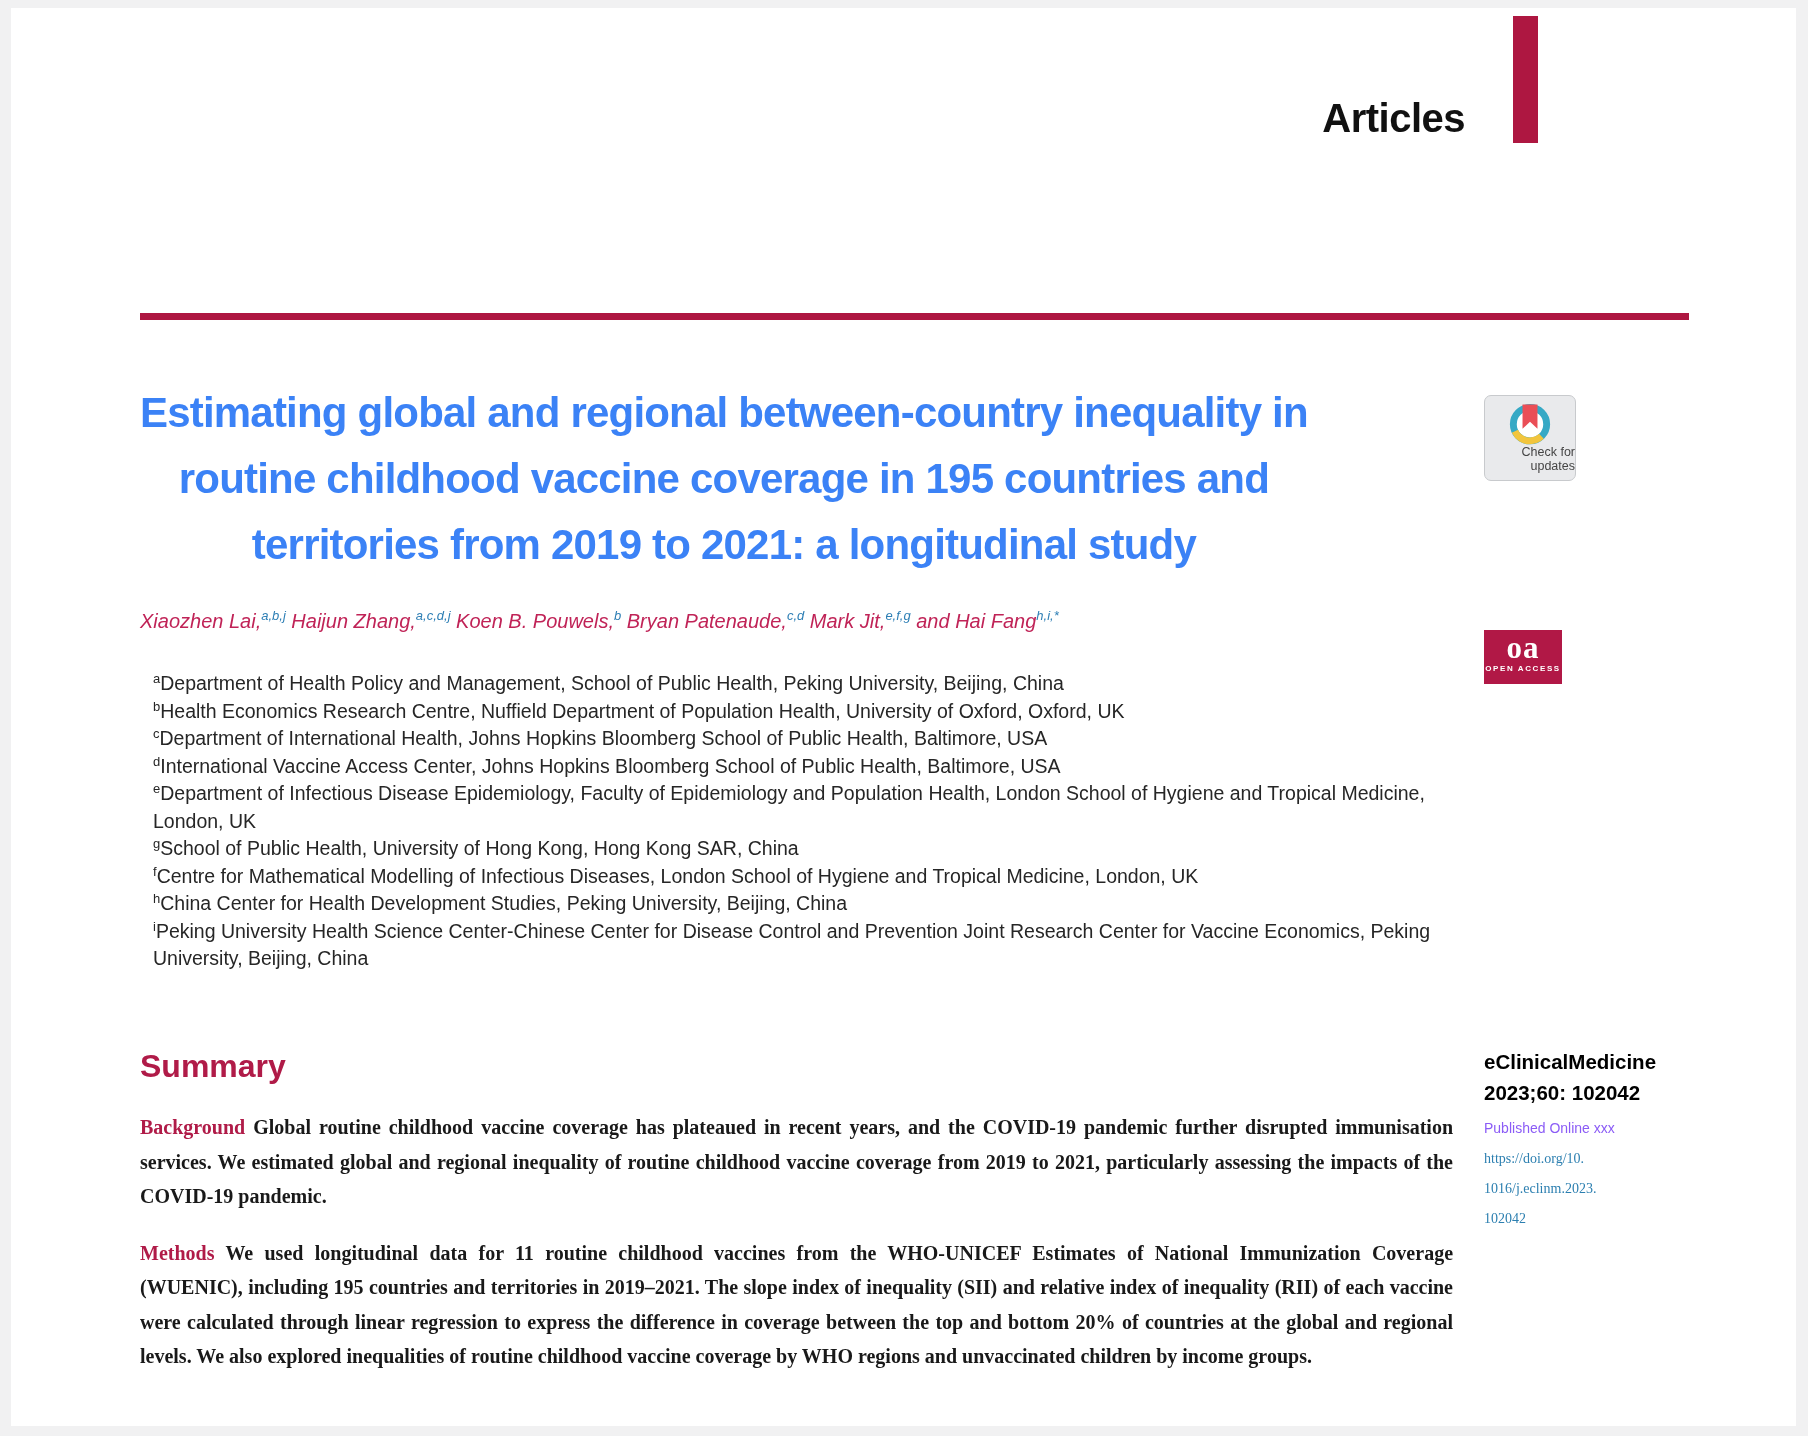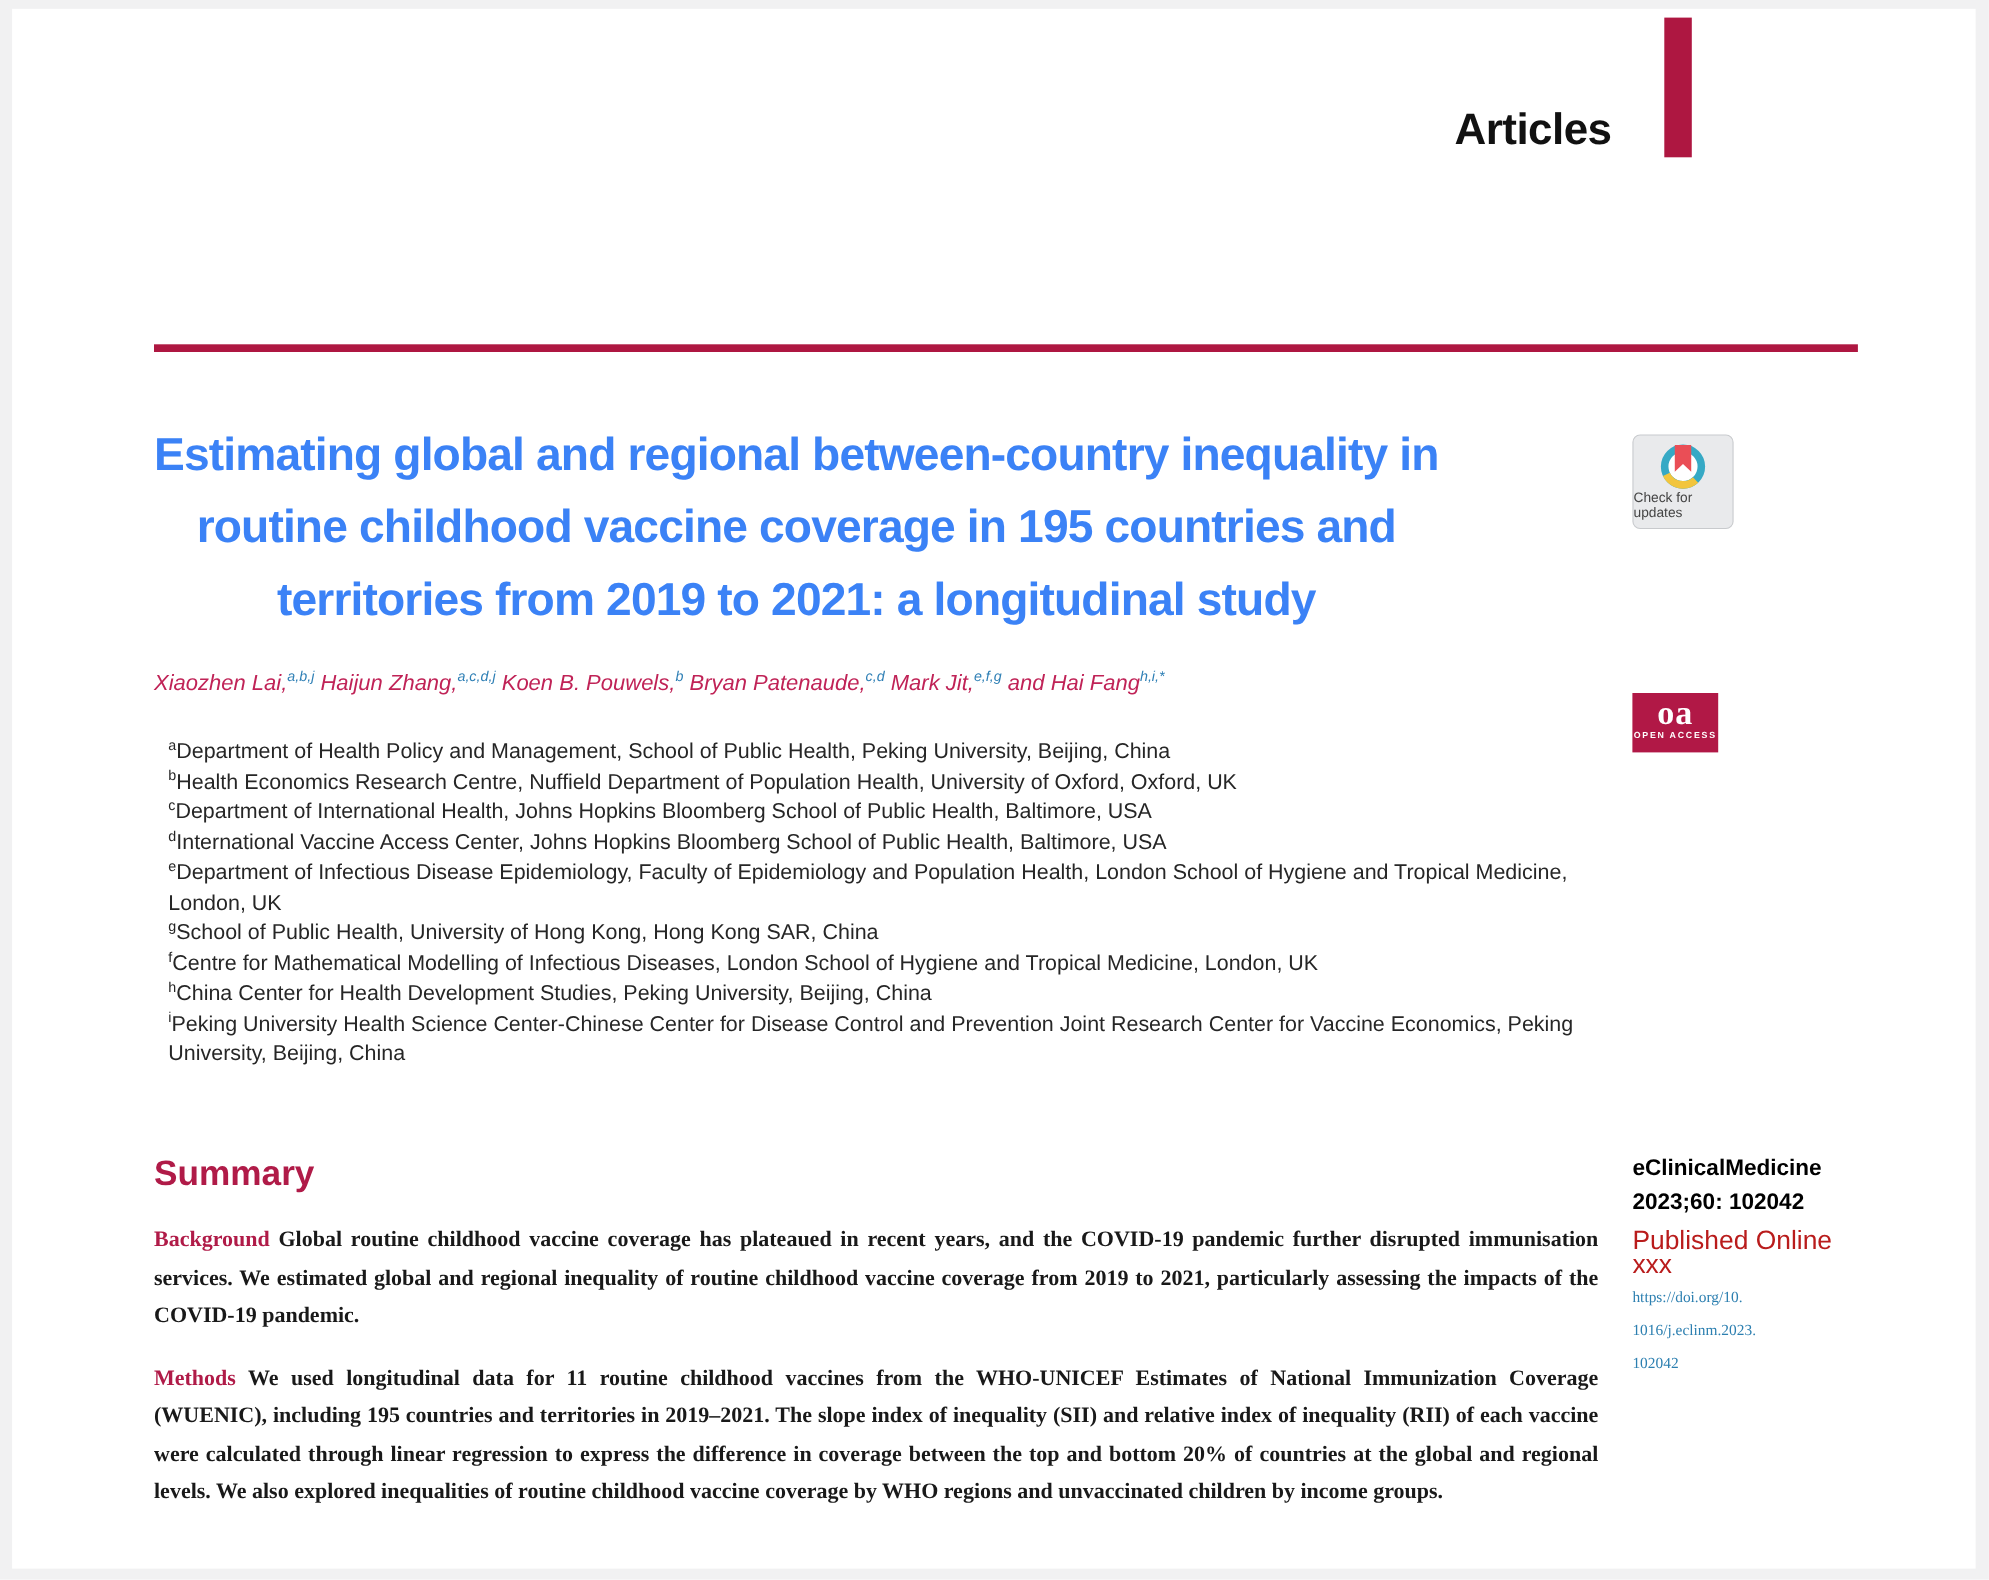--- a/index.html
+++ b/index.html
@@ -33,21 +33,21 @@
   .title{
     position:absolute;left:129px;top:372px;margin:0;
     font-size:42px;font-weight:bold;color:#3b82f6;
     letter-spacing:-0.8px;line-height:66px;text-align:center;
   }
   .title div{white-space:nowrap;}
   
   .check-badge{
     position:absolute;left:1473px;top:387px;width:92px;height:86px;
     background:#e9eaec;border:1px solid #c8cacd;border-radius:7px;
-    box-sizing:border-box;text-align:left;cursor:pointer;
+    box-sizing:border-box;text-align:right;cursor:pointer;
   }
   .check-badge svg{display:block;margin:4px auto 0 auto;}
   .check-text{
     font-size:12.5px;line-height:14px;color:#454545;margin-top:-1px;
   }
   
   .authors{
     position:absolute;left:129px;top:602px;width:1320px;
     font-size:20px;font-style:italic;color:#C02357;
   }
@@ -88,21 +88,21 @@
     font-size:20px;line-height:34.5px;font-weight:bold;color:#191919;
     text-align:justify;
   }
   .s-label{color:#B01B48;}
   
   .sidebar{position:absolute;left:1473px;top:1038px;width:185px;}
   .journal{
     font-size:20.5px;font-weight:bold;color:#000000;line-height:31px;
   }
   .published{
-    font-size:24px;color:#b91c1c;line-height:22px;margin-top:9px;
+    font-size:14px;color:#8b5cf6;line-height:22px;margin-top:9px;
   }
   .doi{
     display:block;font-size:14px;color:#2C7FB0;line-height:30px;
     margin-top:5px;text-decoration:none;cursor:pointer;font-family:Liberation Serif, serif;
   }
 </style>
 </head>
 <body>
 
 <div class="canvas">

